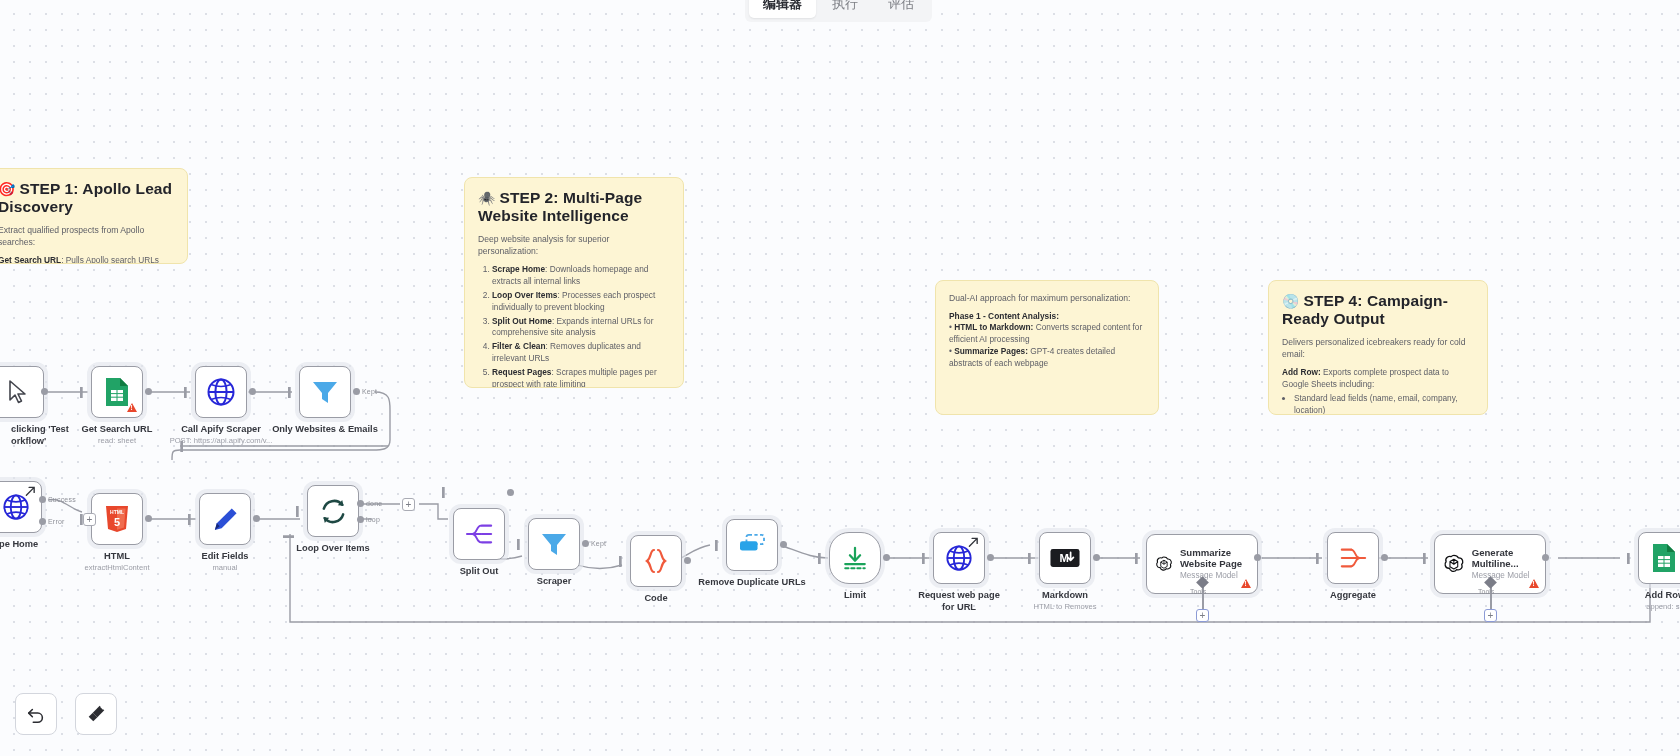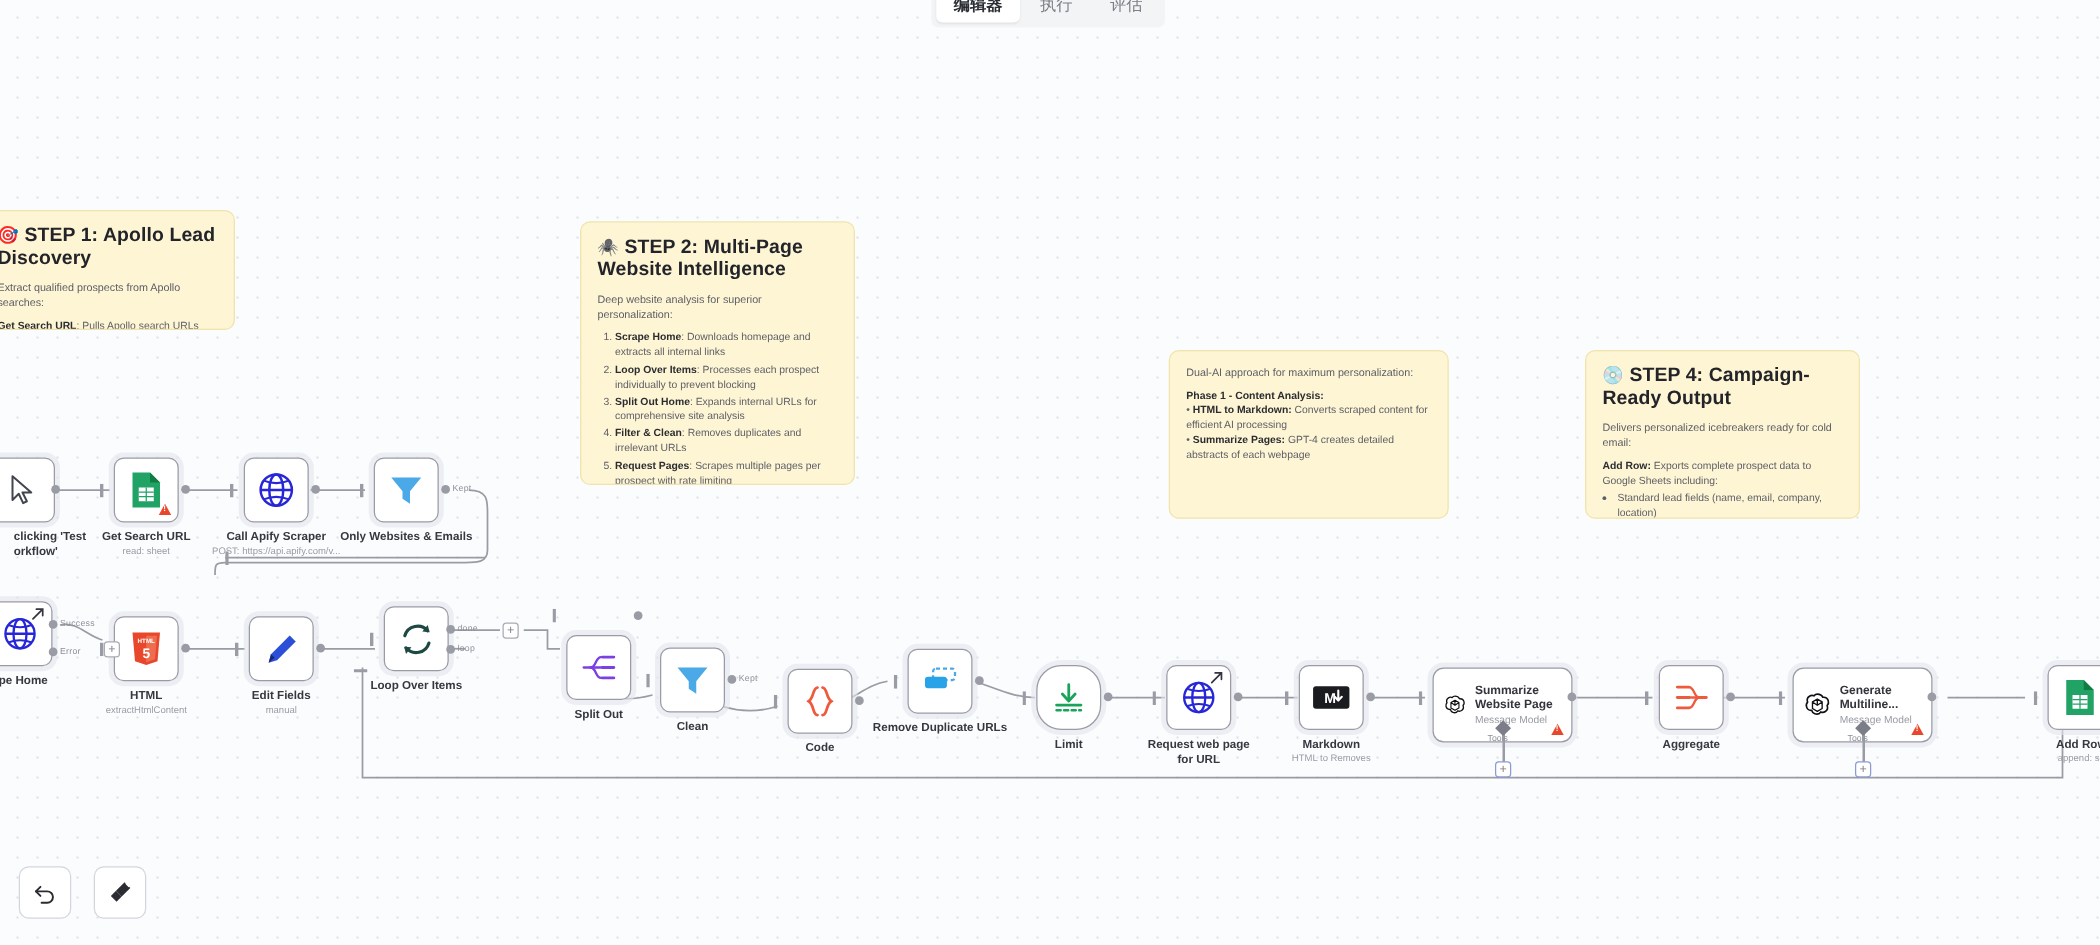--- a/index.html
+++ b/index.html
@@ -365,21 +365,21 @@
     </svg>
     <div class="caption">Split Out</div>
   </div>
   <div class="inarrow" style="left:442px; top:487px;"></div>
   <div class="dot" style="left:507px; top:489px;"></div>
 
   <div class="node sq" style="left:528px; top:518px;">
     <svg class="ic" width="28" height="28" viewBox="0 0 28 28">
       <path d="M2 4 H26 L17 15 V25 L11 21 V15 Z" fill="#4ba9e8"></path>
     </svg>
-    <div class="caption">Clean</div>
+    <div class="caption">Scraper</div>
   </div>
   <div class="inarrow" style="left:517px; top:539px;"></div>
   <div class="dot" style="left:582px; top:540px;"></div>
   <div class="wlabel" style="left:591px; top:540px;">Kept</div>
 
   <div class="node sq" style="left:630px; top:535px;">
     <svg class="ic" width="26" height="28" viewBox="0 0 26 28">
       <path d="M11 3 C7 3 8.5 11 4 14 C8.5 17 7 25 11 25" fill="none" stroke="#f05a3c" stroke-width="2.2" stroke-linecap="round"></path>
       <path d="M15 3 C19 3 17.5 11 22 14 C17.5 17 19 25 15 25" fill="none" stroke="#f05a3c" stroke-width="2.2" stroke-linecap="round"></path>
     </svg>

